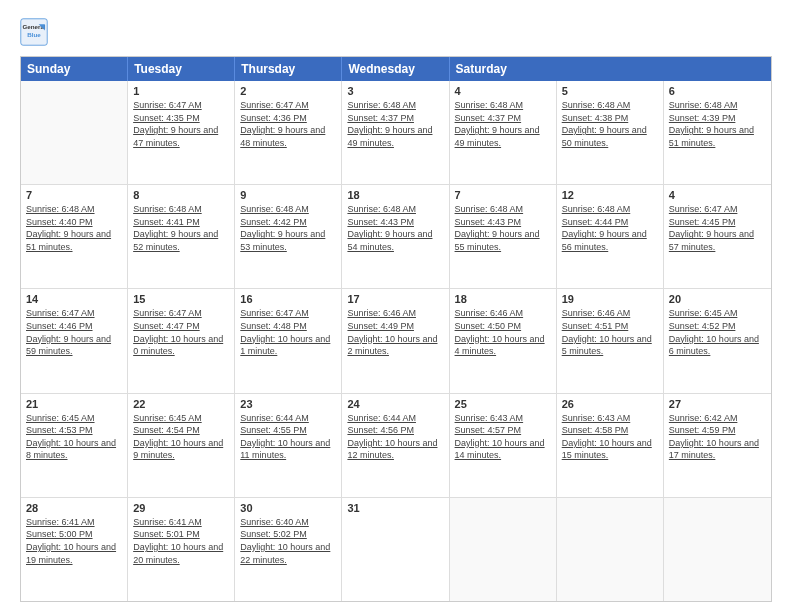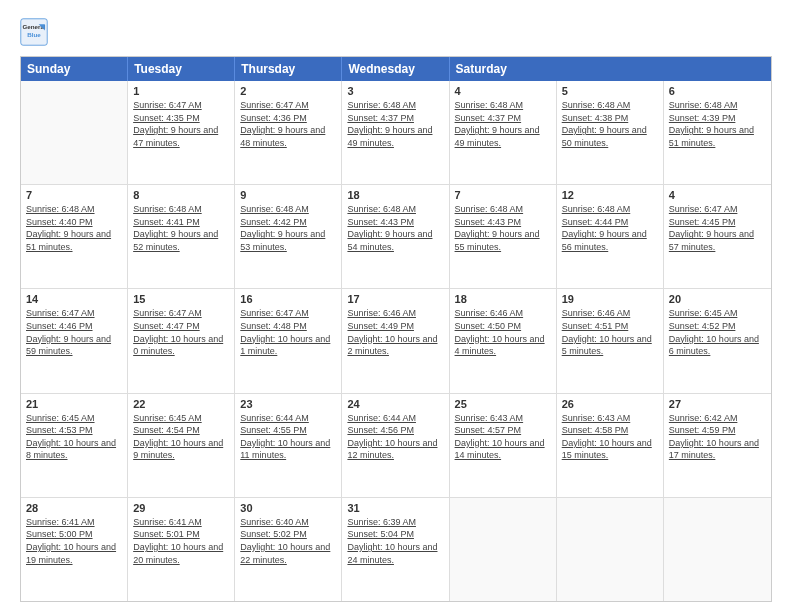--- a/index.html
+++ b/index.html
@@ -258,21 +258,20 @@
           <div class="cal-cell">
             <div class="day-num">29</div>
             <div class="cell-text">Sunrise: 6:41 AM<br>Sunset: 5:01 PM<br>Daylight: 10 hours and 20 minutes.</div>
           </div>
           <div class="cal-cell">
             <div class="day-num">30</div>
             <div class="cell-text">Sunrise: 6:40 AM<br>Sunset: 5:02 PM<br>Daylight: 10 hours and 22 minutes.</div>
           </div>
           <div class="cal-cell">
             <div class="day-num">31</div>
-            <div class="cell-text">Sunrise: 6:39 AM<br>Sunset: 5:04 PM<br>Daylight: 10 hours and 24 minutes.</div>
           </div>
           <div class="cal-cell empty"></div>
           <div class="cal-cell empty"></div>
           <div class="cal-cell empty"></div>
         </div>
       </div>
   </div>
 </div>
 
 </body></html>

